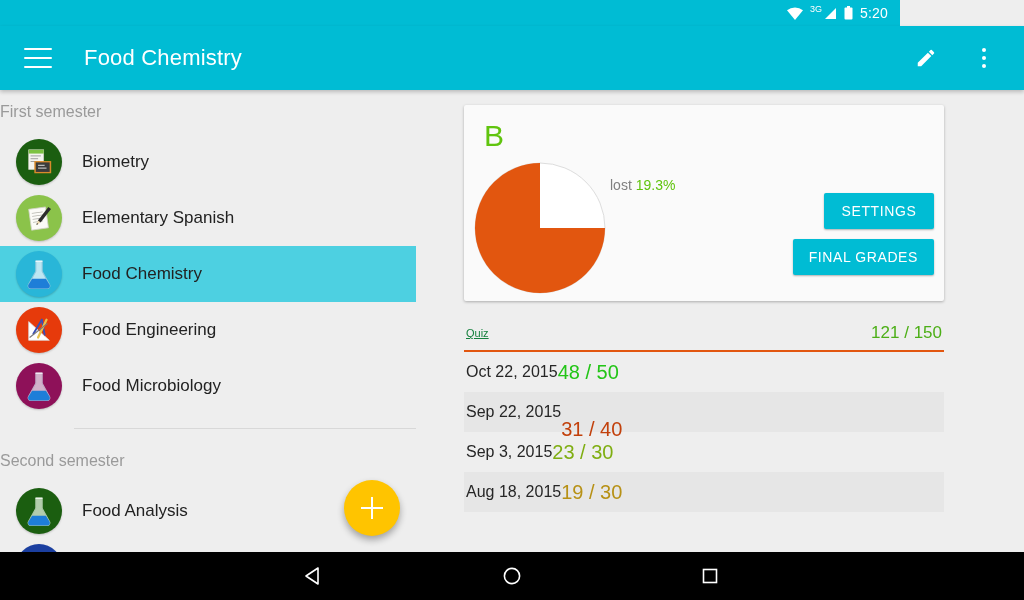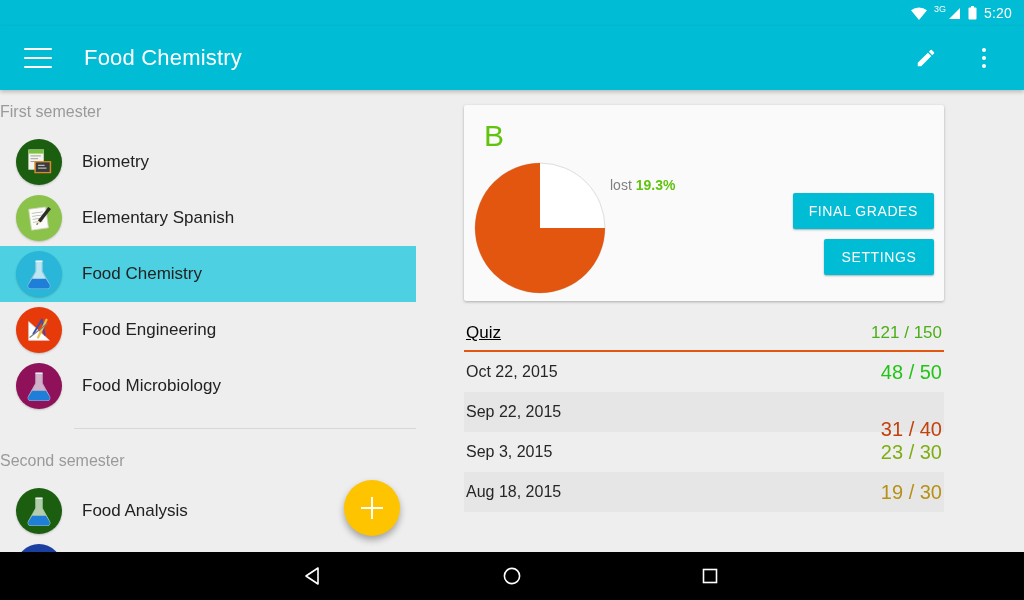--- a/index.html
+++ b/index.html
@@ -6,21 +6,21 @@
   html, body {
     width: 1024px; height: 600px;
     overflow: hidden;
     font-family: "Liberation Sans", sans-serif;
     background: #eeeeee;
   }
   #app { position: relative; width: 1024px; height: 600px; overflow: hidden; background: #eeeeee; }
 
   
   .statusbar {
-    position: absolute; top: 0; left: 0; width: 1024px; height: 26px;
+    position: absolute; top: 0; left: 0; width: 900px; height: 26px;
     background: #00bcd4; display: flex; align-items: center;
     justify-content: flex-end; padding-right: 12px; gap: 7px;
   }
   .st-icon { display: flex; align-items: center; }
   .st-time { color: #ffffff; font-size: 14px; font-weight: 400; letter-spacing: 0.2px; }
 
   
   .appbar {
     position: absolute; top: 26px; left: 0; width: 1024px; height: 64px;
     background: #00bcd4; display: flex; align-items: center;
@@ -74,36 +74,36 @@
   .rightpane { position:absolute; top:0; left:440px; width:584px; height:462px; }
 
   .grade-card {
     position:absolute; left:24px; top:15px; width:480px; height:196px;
     background:#fafafa; box-shadow:0 1px 3px rgba(0,0,0,0.28);
     border-radius:2px;
   }
   .grade-letter { position:absolute; left:20px; top:16px; font-size:30px; color:#60c40e; line-height:1; }
   .pie-wrap { position:absolute; left:10px; top:57px; width:132px; height:132px; }
   .lost-line { position:absolute; left:146px; top:72px; font-size:14px; color:#808080; }
-  .lost-line b { color:#60c40e; font-weight:bold; }
+  .lost-line b { color:#60c40e; font-weight:normal; }
   .card-btns { position:absolute; right:10px; top:88px; display:flex; flex-direction:column; gap:10px; align-items:flex-end; }
   .flat-btn {
     background:#00bcd4; color:#ffffff; border:none; font-size:14px;
     letter-spacing:0.6px; padding:0 16px; height:36px; min-width:110px;
     box-shadow:0 1px 2px rgba(0,0,0,0.3); cursor:pointer; border-radius:2px;
     font-family:"Liberation Sans", sans-serif;
   }
 
   
   .gradelist { position:absolute; left:24px; top:226px; width:480px; }
   .gl-header { display:flex; align-items:center; justify-content:space-between; height:34px; padding:0 2px; }
-  .gl-header .gl-title { font-size:17px; color:#000000;text-decoration:underline; }
+  .gl-header .gl-title { font-size:11px; color:#15803d;text-decoration:underline; }
   .gl-header .gl-total { font-size:17px; }
   .gl-underline { height:2px; background:#e2560f; width:480px; }
-  .gl-row { display:flex; align-items:center; justify-content:space-between; height:40px; padding:8px 2px; cursor:pointer; }
+  .gl-row { display:flex; align-items:center; height:40px; padding:8px 2px; cursor:pointer; }
   .gl-row.alt { background:#e6e6e6; }
   .gl-date { font-size:16px; color:#262626; }
   .gl-score { font-size:20px; }
 
   
   .navbar {
     position:absolute; bottom:0; left:0; width:1024px; height:48px;
     background:#000000; display:flex; align-items:center; justify-content:center; gap:150px;
   }
   .nav-btn { width:48px; height:48px; display:flex; align-items:center; justify-content:center; cursor:pointer; }
@@ -285,22 +285,22 @@
             <path d="M66 66 L66 1 A65 65 0 1 0 131 66 Z" fill="#e2560f"></path>
           </svg>
         </div>
 
         <div class="lost-line">
           <span>lost</span>
           <b>19.3%</b>
         </div>
 
         <div class="card-btns">
+          <button class="flat-btn">SETTINGS</button>
           <button class="flat-btn">FINAL GRADES</button>
-          <button class="flat-btn">SETTINGS</button>
         </div>
       </div>
 
       <div class="gradelist">
         <div class="gl-header">
           <span class="gl-title">Quiz</span>
           <span class="gl-total" style="color:#4caf17;">121 / 150</span>
         </div>
         <div class="gl-underline"></div>
 

